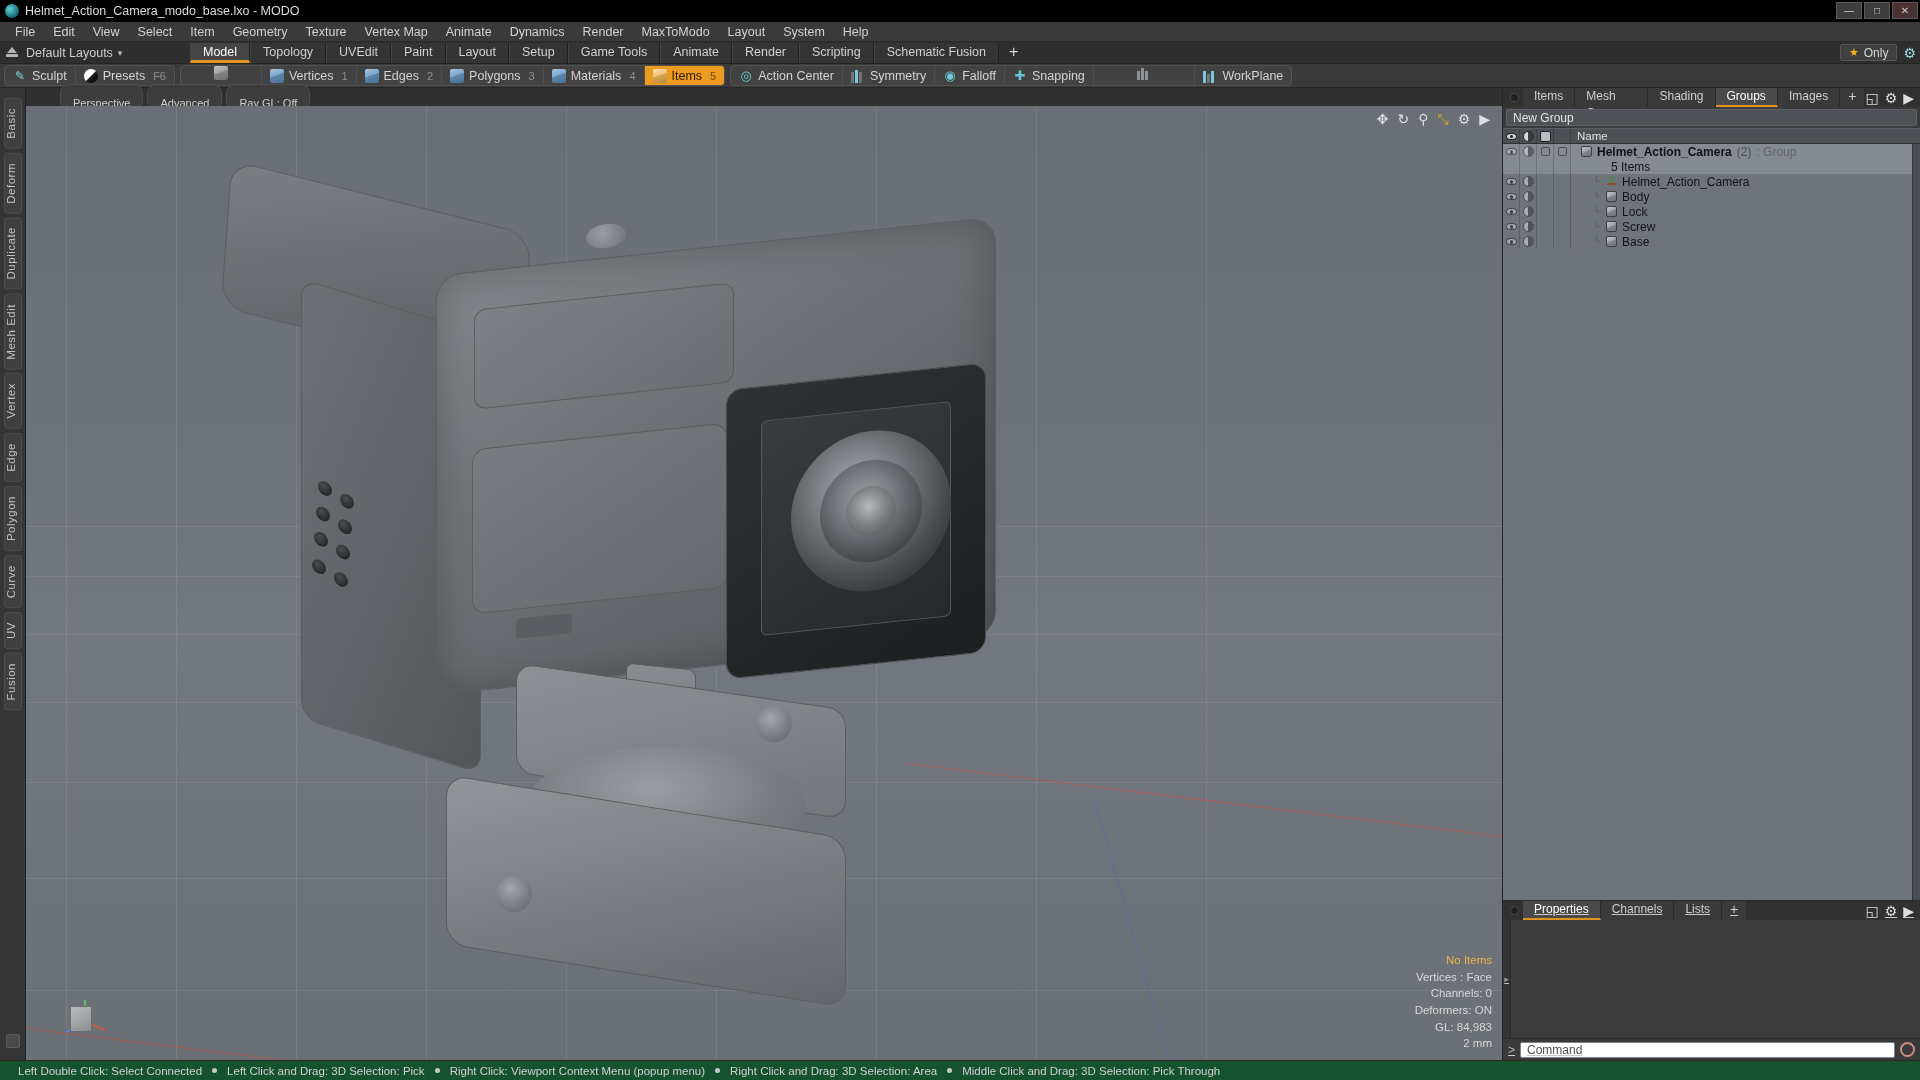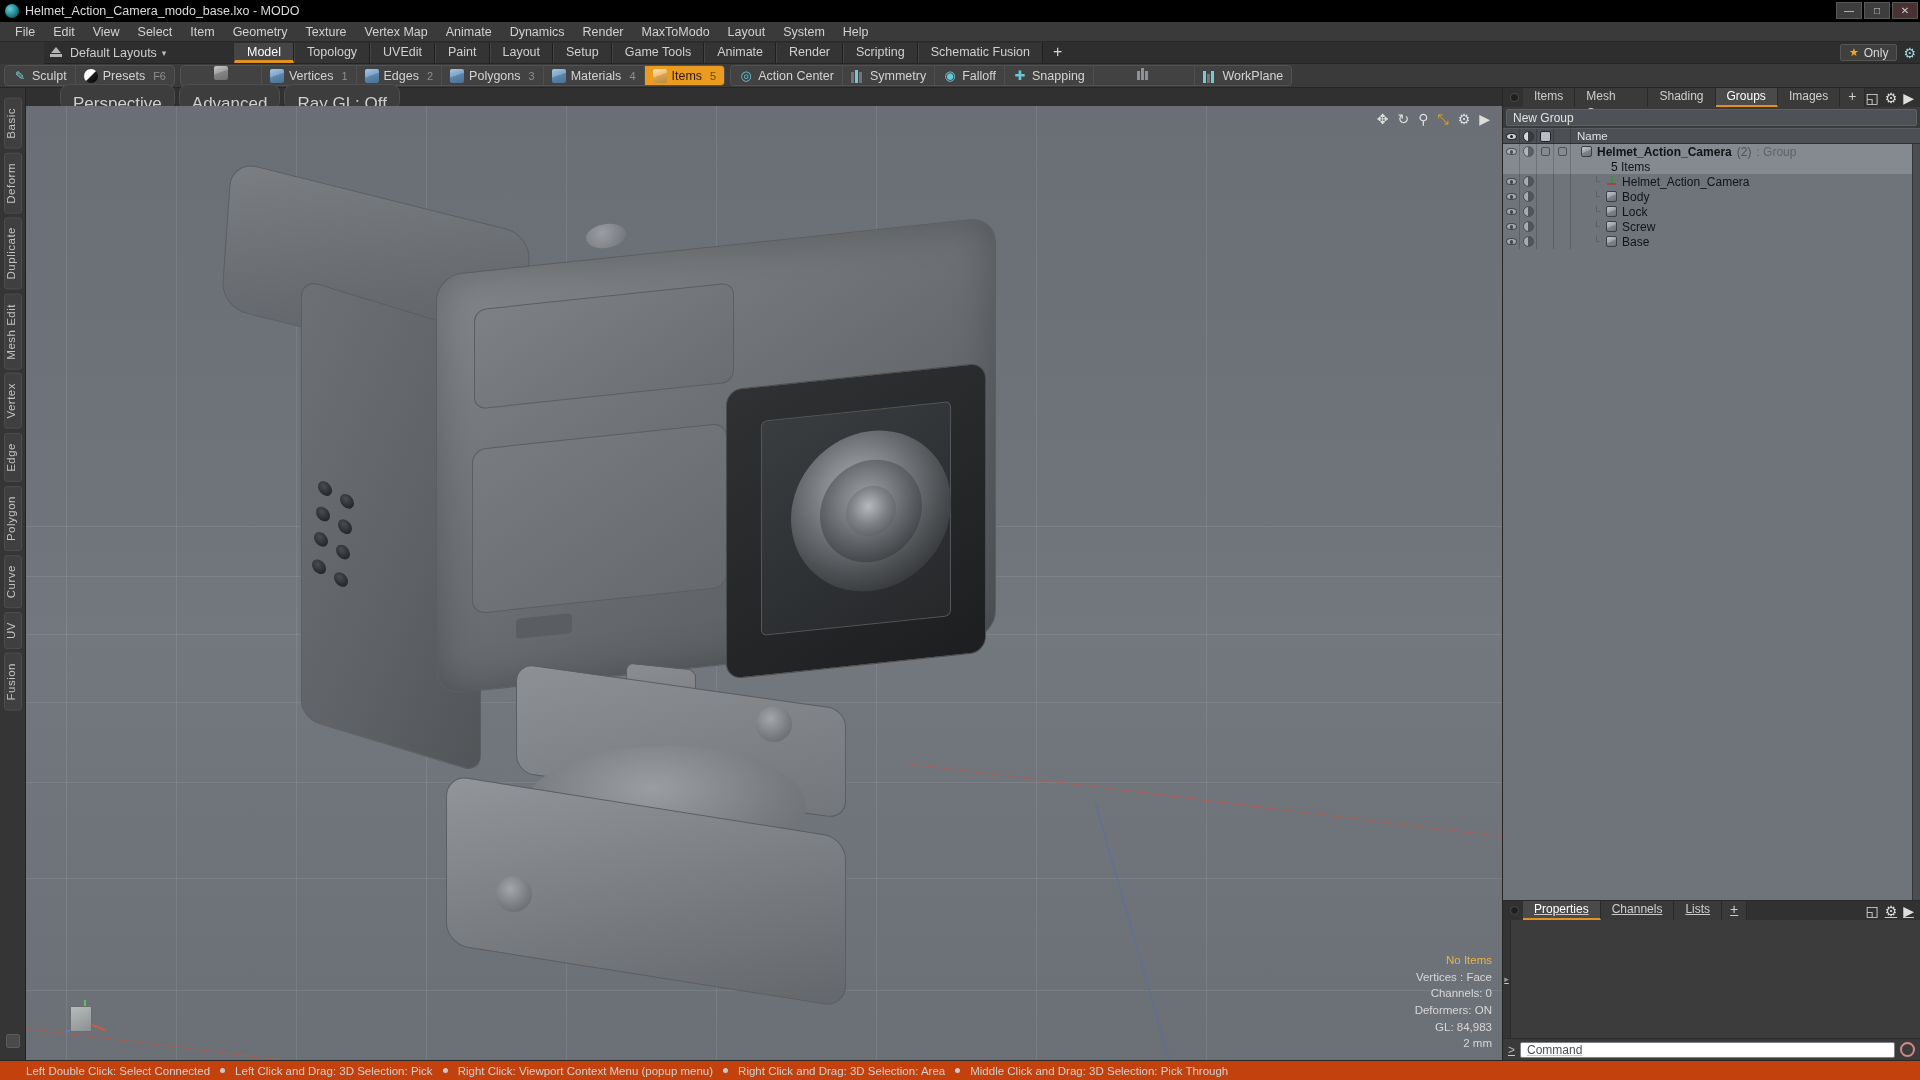--- a/index.html
+++ b/index.html
@@ -35,21 +35,21 @@
   
   .menubar {
     height: 20px; flex: 0 0 20px; background: #3a3a3a; display: flex;
     align-items: center; padding-left: 6px; border-bottom: 1px solid #2a2a2a;
   }
   .menubar .mi { padding: 0 9px; font-size: 12.5px; color: #d2d2d2; height: 20px; line-height: 20px; }
 
   
   .layoutbar {
     height: 22px; flex: 0 0 22px; background: #2e2e2e; display: flex; align-items: center;
-    position: relative; border-bottom: 1px solid #242424; margin-left: 44px;
+    position: relative; border-bottom: 1px solid #242424;
   }
   .layoutbar .lb-left { display: flex; align-items: center; padding-left: 4px; width: 190px; }
   .layoutbar .home-ico { width: 16px; height: 16px; position: relative; margin-right: 6px; }
   .layoutbar .home-ico::before {
     content: ""; position: absolute; left: 3px; top: 2px;
     border-left: 5px solid transparent; border-right: 5px solid transparent;
     border-bottom: 6px solid #b4b4b4;
   }
   .layoutbar .home-ico::after {
     content: ""; position: absolute; left: 2px; top: 9px; width: 12px; height: 3px; background: #b4b4b4;
@@ -121,21 +121,21 @@
     background: #3f3f3f; border: 1px solid #4d4d4d; border-radius: 3px;
     margin-bottom: 4px; width: 18px; text-align: center;
   }
   .lr-spacer { flex: 1 1 auto; }
   .lr-sq { width: 14px; height: 14px; background: #4a4a4a; border: 1px solid #5c5c5c; border-radius: 2px; margin-bottom: 12px; }
 
   
   .viewwrap { flex: 1 1 auto; display: flex; flex-direction: column; min-width: 0; background: #2d2d2d; }
   .viewhdr { height: 18px; flex: 0 0 18px; display: flex; align-items: center; gap: 4px; padding-left: 34px; background: #303030; }
   .vh-tab {
-    font-size: 17px; color: #cfcfcf; background: #3d3d3d; border: 1px solid #4e4e4e;
+    font-size: 11px; color: #cfcfcf; background: #3d3d3d; border: 1px solid #4e4e4e;
     border-radius: 9px; padding: 12px 12px; height: 15px; line-height: 13px;
   }
   .viewport { flex: 1 1 auto; position: relative; overflow: hidden; background: #6b7076; }
 
   
   .grid-sky { position: absolute; inset: 0; background: linear-gradient(180deg, #6a6f75 0%, #6f747a 42%, #73787e 55%, #6b7076 100%); }
   .grid-lines { position: absolute; inset: 0; overflow: hidden; }
   .gl { position: absolute; background: rgba(255,255,255,.085); }
   .gl.h { left: 0; right: 0; height: 1px; }
   .gl.v { top: 0; bottom: 0; width: 1px; }
@@ -282,22 +282,22 @@
   .cmdrow { height: 22px; flex: 0 0 22px; background: #3a3a3a; display: flex; align-items: center; padding: 0 5px; gap: 5px; border-top: 1px solid #2b2b2b; }
   .cmd-gt { color: #b6b6b6; font-size: 12px; }
   .cmdinput {
     flex: 1 1 auto; height: 16px; background: #ffffff; border: 1px solid #7e848a; border-radius: 2px;
     display: flex; align-items: center; padding-left: 6px; font-size: 12px; color: #4a4f54;
   }
   .cmd-rec { width: 15px; height: 15px; border-radius: 50%; border: 2px solid #d08a8a; }
 
   
   .statusbar {
-    height: 20px; flex: 0 0 20px; background: #c2410c; border-top: 1px solid #282828;
-    display: flex; align-items: center; padding-left: 26px; gap: 6px; font-size: 11.5px; color: #d0d0d0;
+    height: 20px; flex: 0 0 20px; background: #14532d; border-top: 1px solid #282828;
+    display: flex; align-items: center; padding-left: 18px; gap: 6px; font-size: 11.5px; color: #d0d0d0;
   }
   .sb-dot { width: 5px; height: 5px; border-radius: 50%; background: #c9c9c9; display: inline-block; margin: 0 4px; }
 </style>
 </head>
 <body>
 
 <div class="app">
 
   <div class="titlebar">
     <div class="tb-icon"></div>

